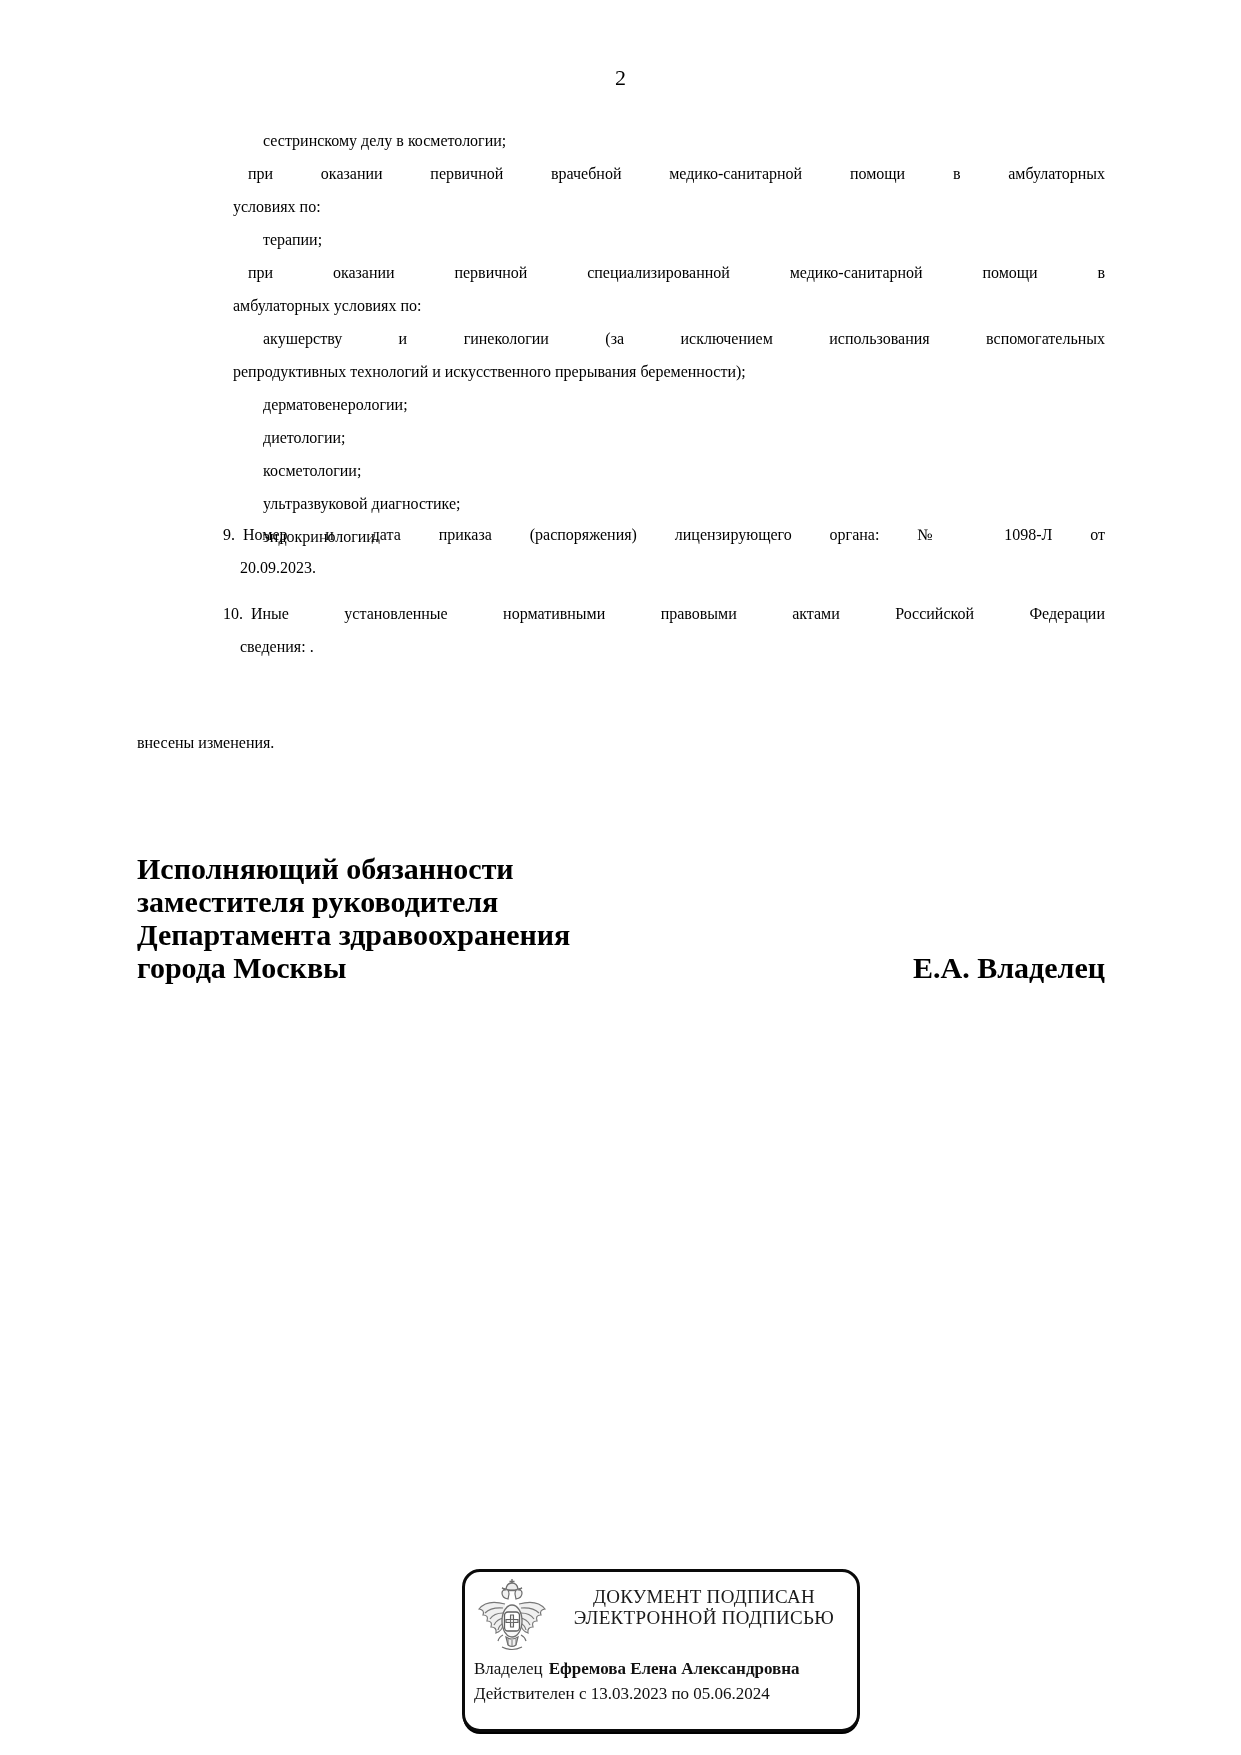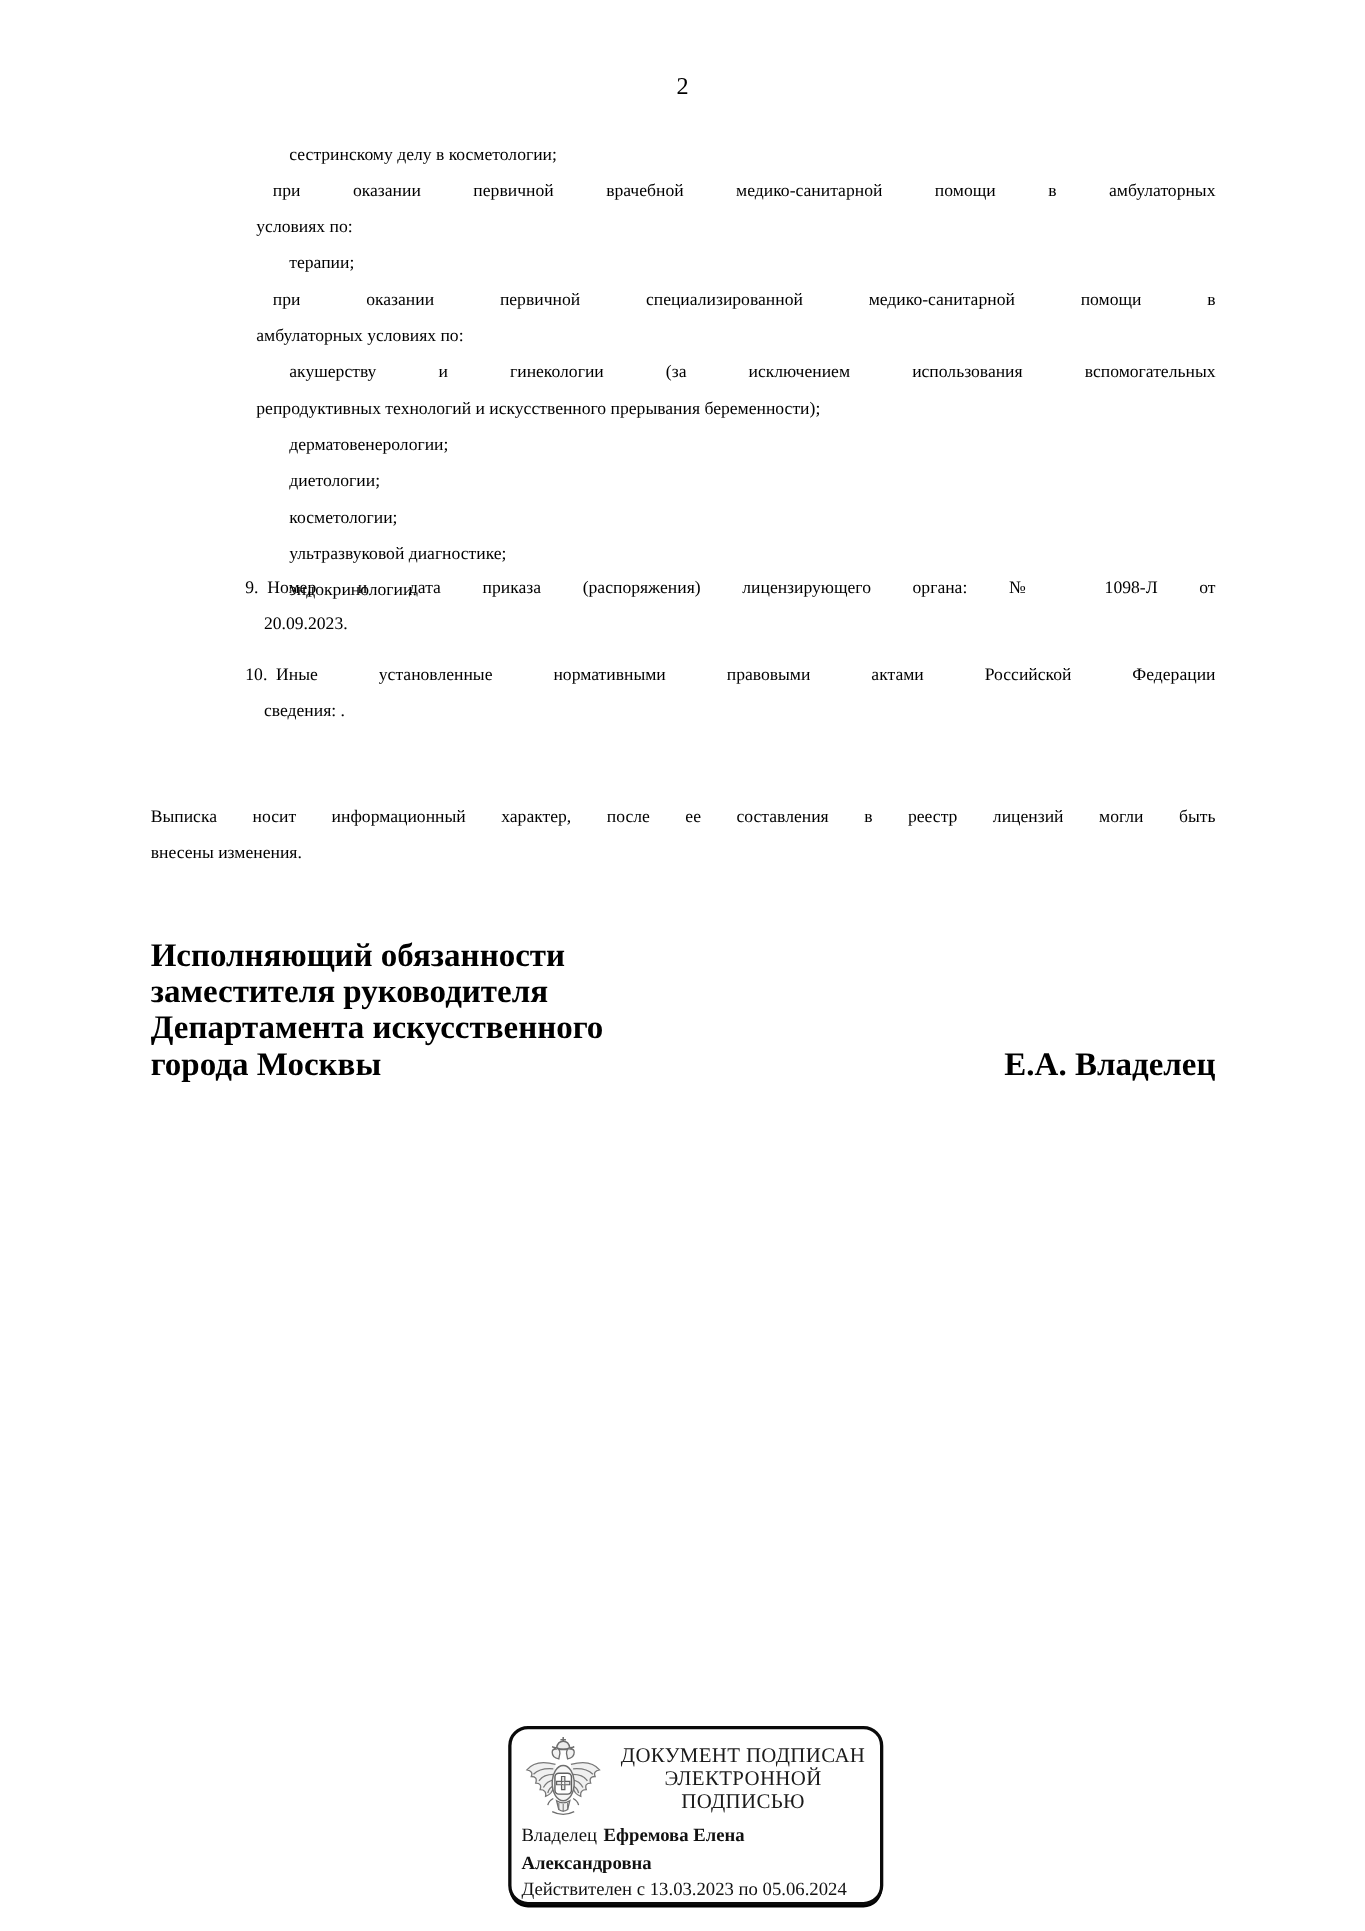--- a/index.html
+++ b/index.html
@@ -25,21 +25,21 @@
   .services { left:233px; }
   .item { left:223px; }
   .item .num { margin-right:8px; }
   .item .hang { margin-left:17px; }
   .note {}
   .signature { font-weight:bold; }
   .signature .ln { font-size:30px; }
   .sig-row { display:flex; justify-content:space-between;text-align:center; }
   .stamp {
     position:absolute; left:462px; top:1569px;
-    width:341px; height:163px;
+    width:398px; height:163px;
     border:3px solid #0a0a0a; border-radius:18px;
     background:#fff;
     box-shadow:0 3px 0 -1px #000;
   }
   .emblem { position:absolute; left:10px; top:5px; width:74px; height:79px; }
   .stamp-title {
     position:absolute; left:92px; right:6px; top:14px;
     text-align:center; font-size:19px; line-height:21px;
     letter-spacing:0.3px; color:#1a1a1a;
   }
@@ -74,28 +74,27 @@
     <div class="ln j"><span class="num">9.</span><span>Номер и дата приказа (распоряжения) лицензирующего органа: № 1098-Л от</span></div>
     <div class="ln hang">20.09.2023.</div>
   </div>
 
   <div class="block item" style="top:597px;">
     <div class="ln j"><span class="num">10.</span><span>Иные установленные нормативными правовыми актами Российской Федерации</span></div>
     <div class="ln hang">сведения: .</div>
   </div>
 
   <div class="block note" style="top:726px;">
-    <div class="ln j">Выписка носит информационный характер, после ее составления в реестр лицензий могли быть</div>
     <div class="ln">внесены изменения.</div>
   </div>
 
   <div class="block signature" style="top:852px;">
     <div class="ln">Исполняющий обязанности</div>
     <div class="ln">заместителя руководителя</div>
-    <div class="ln">Департамента искусственного</div>
+    <div class="ln">Департамента здравоохранения</div>
     <div class="ln sig-row">
       <span>города Москвы</span>
       <span>Е.А. Владелец</span>
     </div>
   </div>
 
   <div class="stamp">
     <svg class="emblem" viewBox="0 0 74 79" xmlns="http://www.w3.org/2000/svg" fill="none">
 
       <path d="M37 2 l0 4 M34.5 4.5 h5" stroke="#6e6e6e" stroke-width="1.4"></path>

